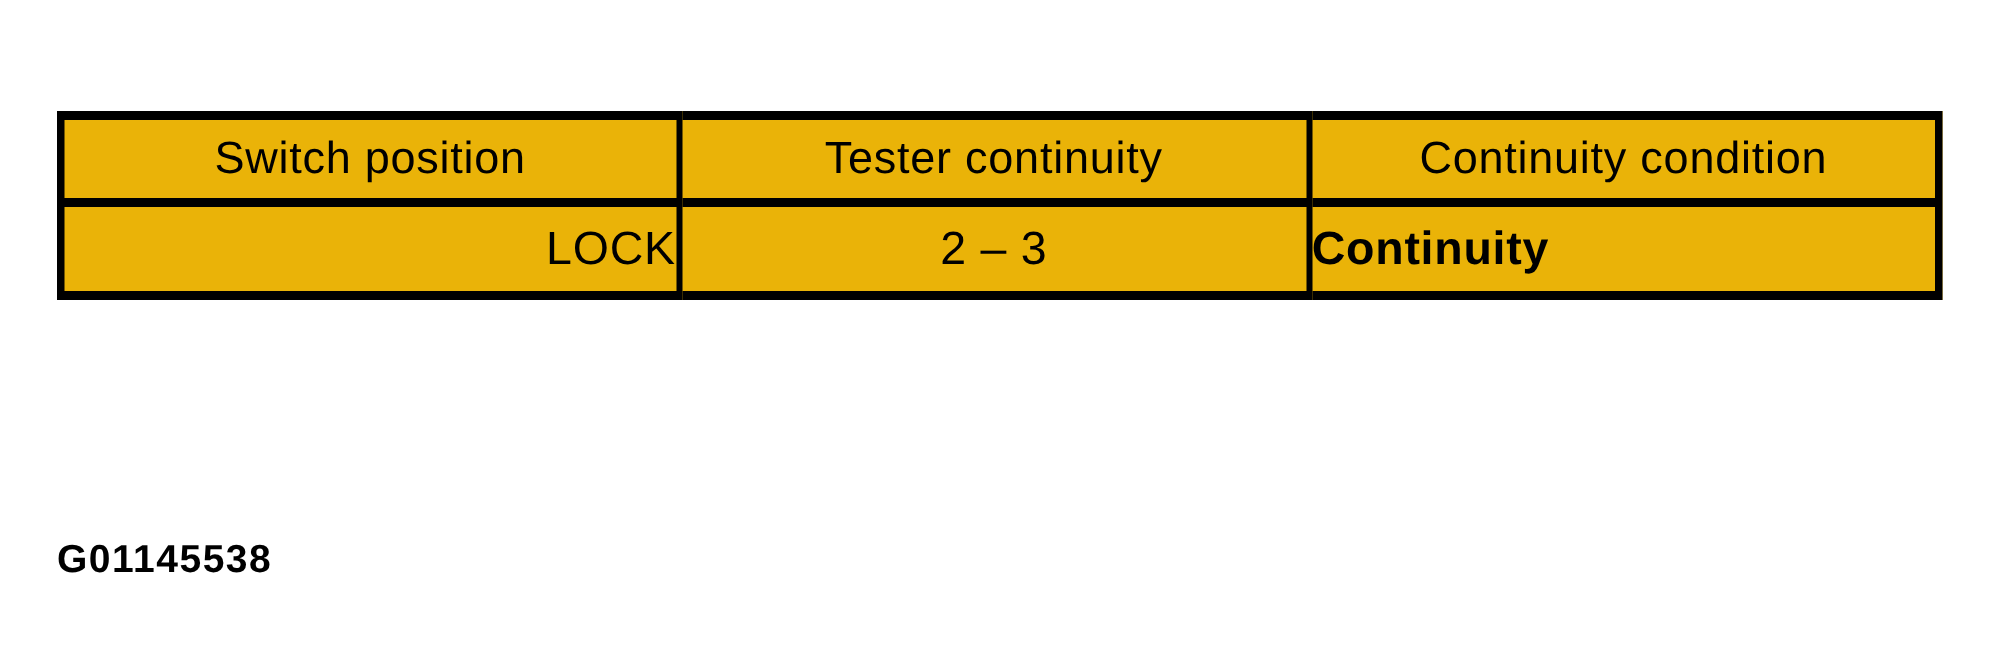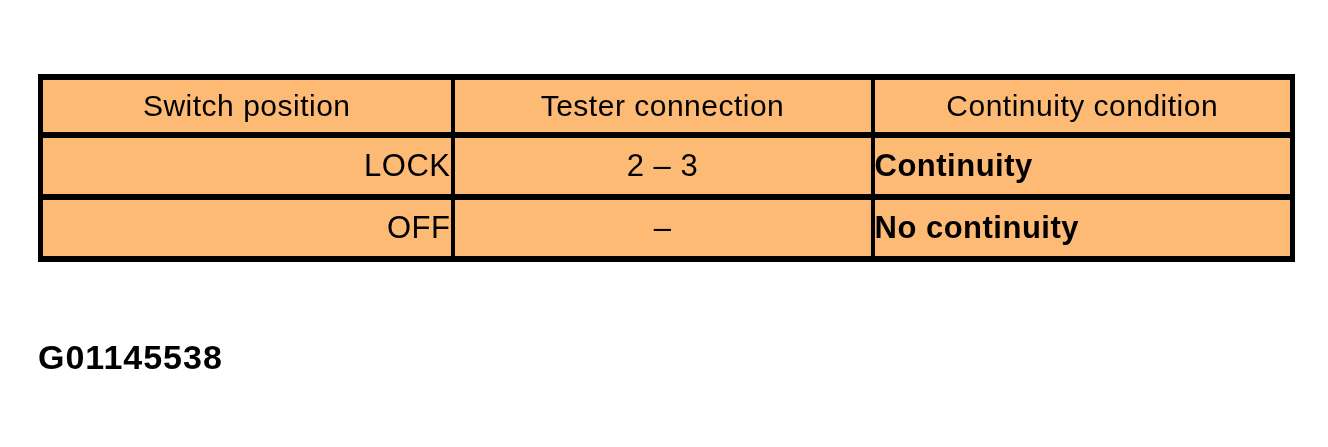--- a/index.html
+++ b/index.html
@@ -16,21 +16,21 @@
   }
   .table-wrap {
     position: absolute;
     left: 38px;
     top: 74px;
   }
   table.spec-table {
     border-collapse: collapse;
     table-layout: fixed;
     width: 1252px;
-    background: #fdba74;
+    background: #eab308;
   }
   table.spec-table col.c1 { width: 412px; }
   table.spec-table col.c2 { width: 420px; }
   table.spec-table col.c3 { width: 420px; }
   table.spec-table th,
   table.spec-table td {
     border-left: 4px solid #000000;
     border-right: 4px solid #000000;
     border-top: 6px solid #000000;
     border-bottom: 6px solid #000000;
@@ -54,51 +54,46 @@
     font-size: 31px;
     vertical-align: middle;
     letter-spacing: 0.5px;
   }
   td.col-switch { text-align: right; }
   td.col-tester { text-align: center; margin-left: 16px; }
   td.col-cond   { text-align: left; padding-left: 12px; font-weight: bold; }
   .figure-label {
     position: absolute;
     left: 38px;
-    top: 338px;
-    font-size: 34px;
+    top: 357px;
+    font-size: 26px;
     font-weight: bold;
     letter-spacing: 1px;
   }
 </style>
 </head>
 <body>
 
 <div class="table-wrap">
   <table class="spec-table">
     <colgroup>
       <col class="c1">
       <col class="c2">
       <col class="c3">
     </colgroup>
     <thead>
       <tr>
         <th>Switch position</th>
-        <th>Tester connection</th>
+        <th>Tester continuity</th>
         <th>Continuity condition</th>
       </tr>
     </thead>
     <tbody>
       <tr>
         <td class="col-switch">LOCK</td>
         <td class="col-tester">2 – 3</td>
         <td class="col-cond">Continuity</td>
       </tr>
-      <tr>
-        <td class="col-switch">OFF</td>
-        <td class="col-tester">–</td>
-        <td class="col-cond">No continuity</td>
-      </tr>
     </tbody>
   </table>
 </div>
 
 <div class="figure-label">G01145538</div>
 
 </body></html>

